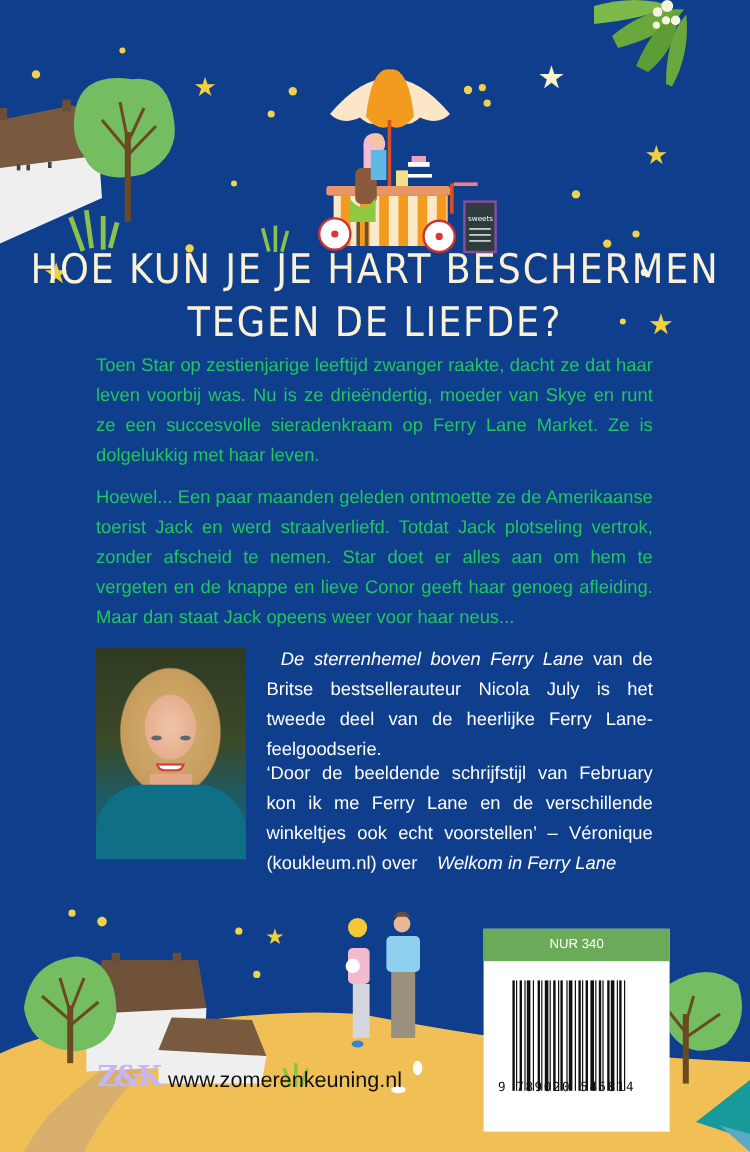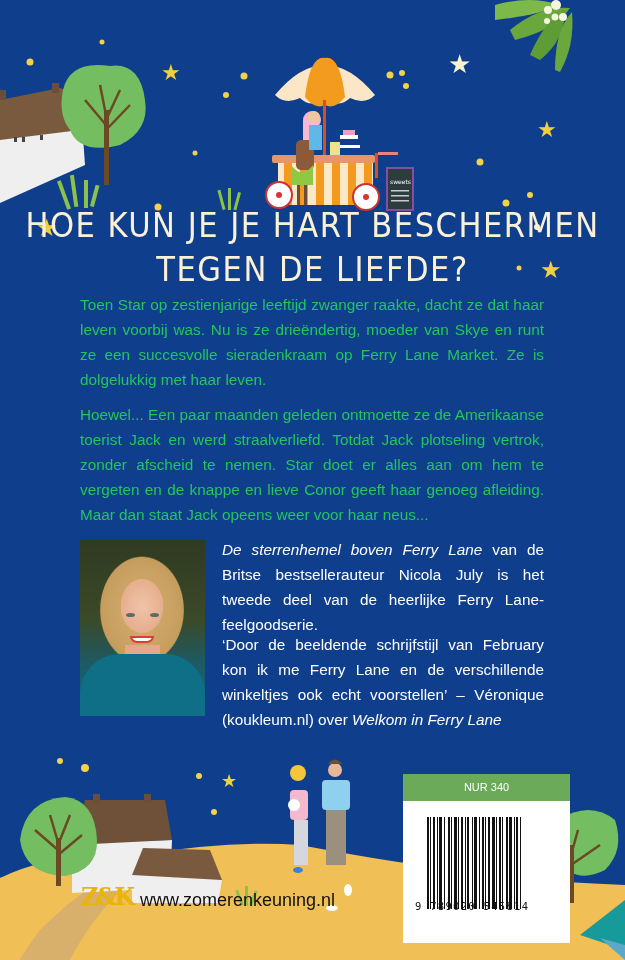--- a/index.html
+++ b/index.html
@@ -51,46 +51,46 @@
     }
     .author-photo .eye { position: absolute; top: 73px; width: 9px; height: 4px; background: #5a6b70; border-radius: 50%; }
 
     .blurb {
       position: absolute; left: 222px; width: 322px;
       font-size: 15.3px; line-height: 25px; color: #ffffff;
       text-align: justify;
     }
     #blurb1 { top: 537px; }
     #blurb2 { top: 632px; }
-    .blurb i { font-style: italic; }
+    .blurb i { font-style: italic; margin-left: 12px; }
 
     
     .barcode-box {
-      position: absolute; left: 403px; top: 774px; width: 167px; height: 169px;
+      position: absolute; left: 403px; top: 774px; width: 155px; height: 169px;
       background: #ffffff;
     }
     .nur-band {
       height: 27px; background: #6aaa58; color: #ffffff;
       font-size: 11px; text-align: center; line-height: 27px;
     }
     .bars {
       position: absolute; left: 24px; top: 43px; width: 112px; height: 92px;
       display: flex; align-items: stretch;
     }
     .bars span { display: block; background: #111; height: 100%; }
     .isbn {
       position: absolute; left: 12px; top: 126px; width: 132px;
       font-family: "DejaVu Sans Mono", monospace; font-size: 10.5px; color: #111;
       letter-spacing: 1.3px; background: transparent;
     }
 
     .publisher-logo {
       position: absolute; left: 81px; top: 882px;
       font-family: "DejaVu Serif", serif; font-weight: bold; font-size: 24px;
-      color: #eab308; letter-spacing: -3px;
+      color: #c4b5fd; letter-spacing: -3px;
     }
     .publisher-url {
       position: absolute; left: 140px; top: 890px;
       font-size: 18px; color: #111;
     }
   </style>
 </head>
 <body>
 
 <svg class="abs" style="left:0;top:0" width="625" height="960" viewBox="0 0 625 960">

